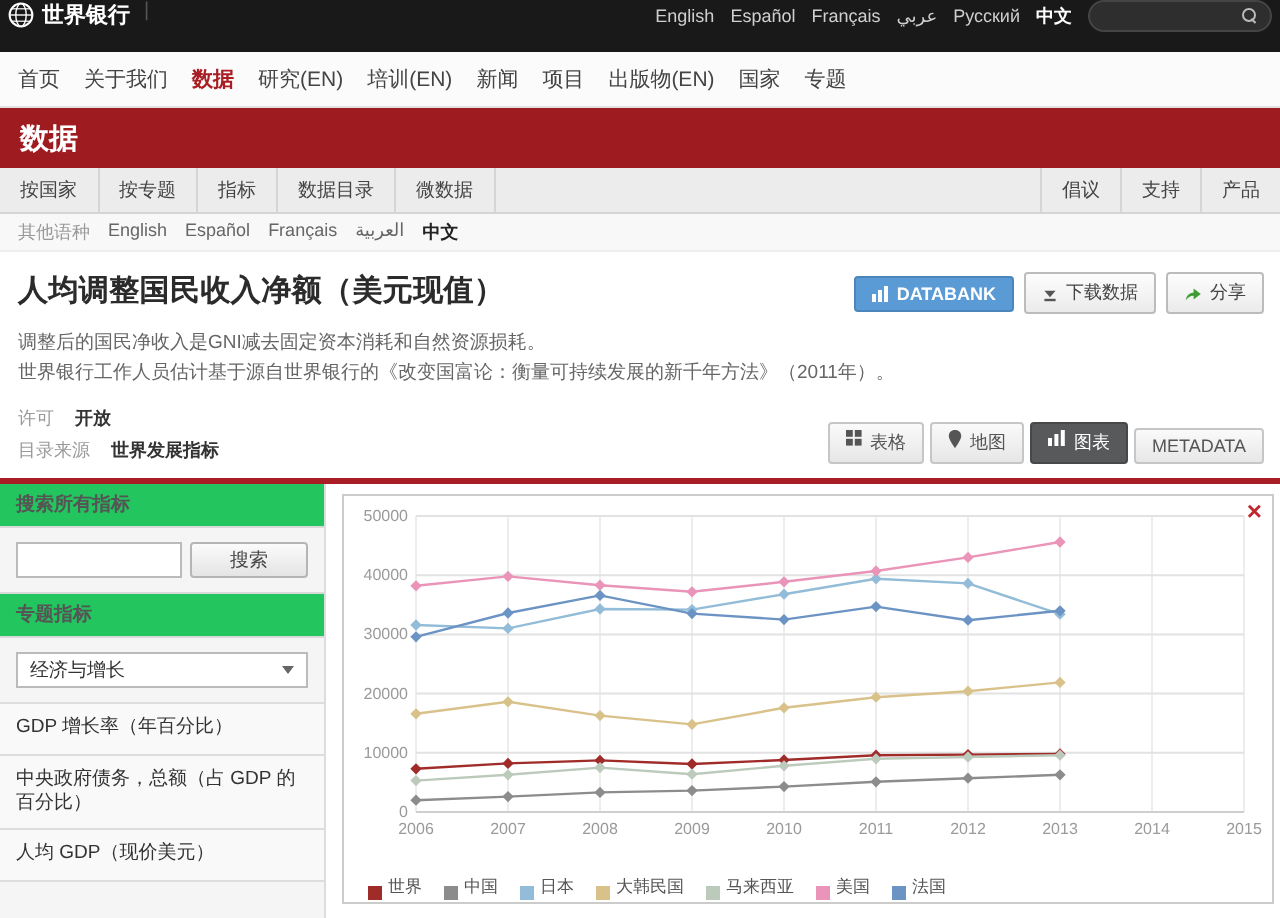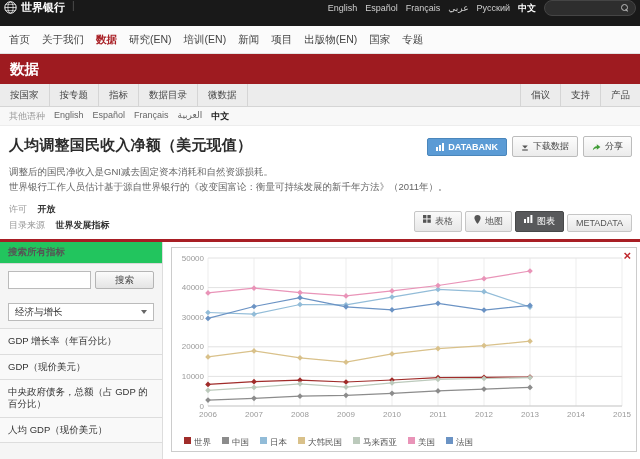--- a/index.html
+++ b/index.html
@@ -80,21 +80,21 @@
   .topic-select{margin:7px 8px;height:18px;border:1px solid #bbb;background:#fff;display:flex;align-items:center;justify-content:space-between;padding:4px 6px;color:#333;font-size:9.5px;cursor:pointer}
   .caret{width:0;height:0;border-left:3.5px solid transparent;border-right:3.5px solid transparent;border-top:4px solid #666}
   .indicator-list{border-top:1px solid #ddd}
   .indicator{padding:6px 8px;border-bottom:1px solid #ddd;color:#333;line-height:1.3;font-size:9.5px;cursor:pointer;background:#f9f9f9}
 
   
   .chart-wrap{flex:1;padding:5px 3px 0 8px;overflow:hidden}
   .chart-box{position:relative;border:1px solid #ccc;background:#fff;height:205px}
   .chart-close{position:absolute;top:1px;right:5px;color:#c0282d;font-size:13px;font-weight:bold;cursor:pointer;line-height:1}
   .legend{display:flex;gap:11px;align-items:center;padding:0 12px;height:18px}
-  .legend-item{display:inline-flex;align-items:flex-start;gap:3px;font-size:8.5px;color:#555;cursor:pointer;white-space:nowrap}
+  .legend-item{display:inline-flex;align-items:flex-end;gap:3px;font-size:8.5px;color:#555;cursor:pointer;white-space:nowrap}
   .swatch{width:7px;height:7px;display:inline-block;flex:none}
 </style>
 </head>
 <body>
 
 <div class="page">
 
   <header class="topbar">
     <a class="logo">
       <span style="display:inline-flex">
@@ -253,27 +253,27 @@
 
   <div class="red-divider"></div>
 
   <div class="content">
     <aside class="sidebar">
       <div class="side-header">搜索所有指标</div>
       <div class="search-row">
         <input class="search-input" style="">
         <button class="search-btn">搜索</button>
       </div>
+      <div class="side-header">专题指标</div>
       <div class="topic-select">
         <span>经济与增长</span>
         <span class="caret"></span>
       </div>
       <div class="indicator-list">
           <div class="indicator">GDP 增长率（年百分比）</div>
-          <div class="indicator">GDP（现价美元）</div>
           <div class="indicator">中央政府债务，总额（占 GDP 的百分比）</div>
           <div class="indicator">人均 GDP（现价美元）</div>
         </div>
     </aside>
 
     <div class="chart-wrap">
       <div class="chart-box">
         <span class="chart-close">×</span>
         <svg id="chart-svg" width="462" height="182">
             <line x1="36.0" y1="10" x2="36.0" y2="158" stroke="#ededed" stroke-width="1"></line>

